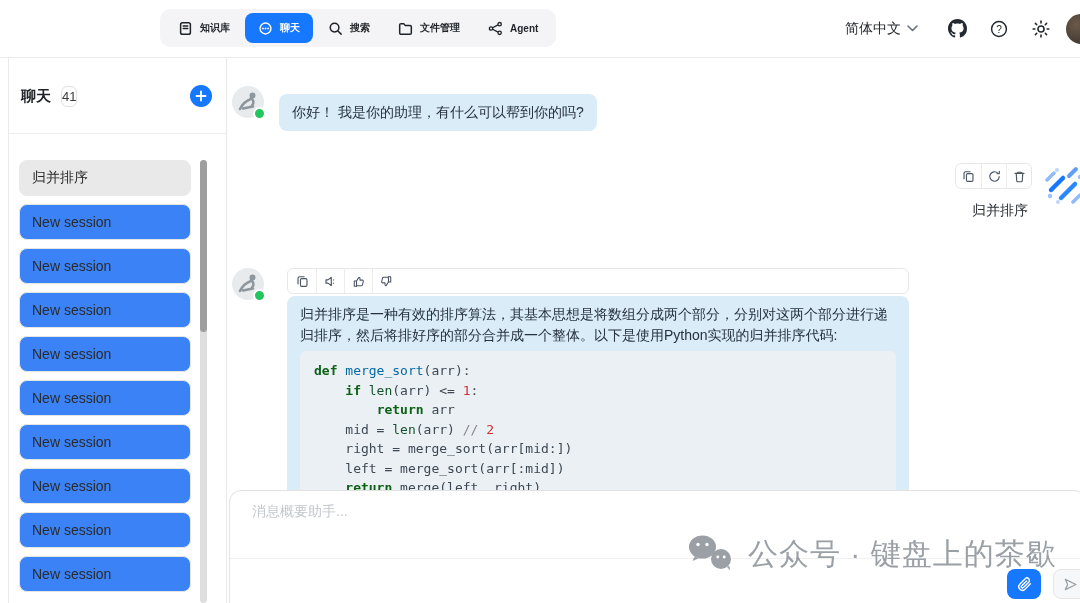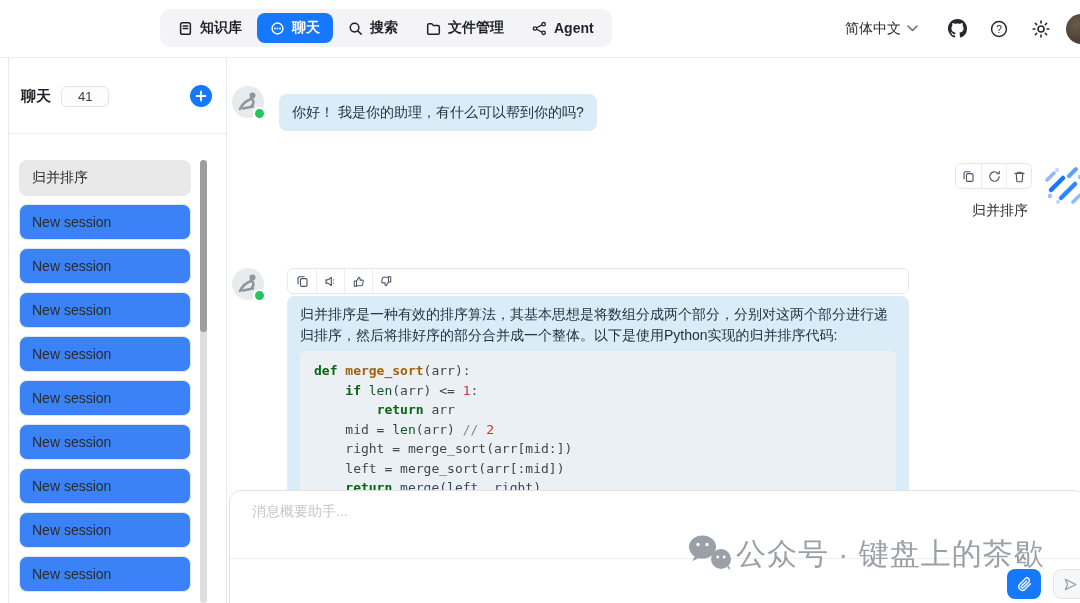--- a/index.html
+++ b/index.html
@@ -10,36 +10,36 @@
   :root{--accent:#1677ff;--bubble:#d9ecf8;--codebg:#ebf0f5;--online:#22c55e;}
   .icn{display:inline-flex;align-items:center;justify-content:center;}
   .icn svg{display:block;}
   button{font-family:inherit;}
 
   
   .header{position:absolute;top:0;left:0;right:0;height:57px;background:#fff;border-bottom:1px solid #ececec;}
   .nav-pill{position:absolute;left:160px;top:9px;height:38px;background:#f4f4f6;border-radius:10px;
     display:flex;align-items:center;padding:0 5px;gap:2px;box-sizing:border-box;}
   .nav-tab{display:flex;align-items:center;gap:7px;height:30px;padding:0 13px;border:none;background:transparent;
-    border-radius:8px;font-size:14px;font-weight:700;color:#1f2329;cursor:pointer;white-space:nowrap;}
+    border-radius:8px;font-size:10px;font-weight:700;color:#1f2329;cursor:pointer;white-space:nowrap;}
   .nav-tab.active{background:var(--accent);color:#fff;}
   .header-right{position:absolute;right:0;top:0;height:57px;display:flex;align-items:center;}
   .lang{display:flex;align-items:center;gap:6px;font-size:14px;font-weight:400;color:#1f2329;margin-right:16px;cursor:pointer;background:none;border:none;}
   .lang .icn{color:#6b7280;}
   .hbtn{width:34px;height:34px;border:none;background:transparent;border-radius:50%;display:flex;align-items:center;
     justify-content:center;margin-right:8px;cursor:pointer;color:#24292f;}
   .header-avatar{width:30px;height:30px;border-radius:50%;background:radial-gradient(circle at 35% 35%,#6b5a4b,#352e28);
     margin-right:-16px;flex:0 0 auto;cursor:pointer;}
 
   
   .sidebar{position:absolute;left:8px;top:58px;width:219px;height:545px;background:#fff;
     border-left:1px solid #e9e9e9;border-right:1px solid #e9e9e9;box-sizing:border-box;}
   .side-head{position:absolute;top:27px;left:12px;right:14px;display:flex;align-items:center;}
   .side-title{font-size:15px;font-weight:700;color:#1f2329;}
-  .side-badge{margin-left:10px;padding:2px 16px;border:1px solid #e2e2e2;border-radius:6px;font-size:13px;color:#3c3c3c;background:#fdfdfd;}
+  .side-badge{margin-left:10px;padding:2px 0;border:1px solid #e2e2e2;border-radius:6px;font-size:13px;color:#3c3c3c;background:#fdfdfd;}
   .plus-btn{margin-left:auto;width:22px;height:22px;border-radius:50%;background:var(--accent);border:none;color:#fff;
     display:flex;align-items:center;justify-content:center;cursor:pointer;padding:0;}
   .side-divider{position:absolute;top:75px;left:0;right:0;height:1px;background:#ededed;}
   .session-list{position:absolute;top:102px;left:10px;width:172px;}
   .session-item{box-sizing:border-box;height:36px;margin-bottom:8px;border-radius:8px;border:1px solid #e5e5e5;background:#3b82f6;
     display:flex;align-items:center;padding:0 12px;font-size:14px;color:#2b2b2b;cursor:pointer;overflow:hidden;white-space:nowrap;}
   .session-item.active{background:#e9e9ea;border-color:#e9e9ea;}
   .side-track{position:absolute;top:102px;bottom:0;left:191px;width:7px;background:#dedede;border-radius:4px;}
   .side-thumb{position:absolute;top:0;left:0;width:7px;height:172px;background:#9e9e9e;border-radius:4px;}
 
@@ -61,41 +61,41 @@
   .row3 .tbtn{width:28px;}
   .user-text{margin-top:13px;padding-right:4px;font-size:14px;color:#2b2f36;}
   .user-avatar{width:44px;height:44px;border-radius:50%;overflow:hidden;background:#fff;flex:0 0 auto;}
 
   .row3{position:absolute;left:4px;top:210px;display:flex;gap:23px;align-items:flex-start;}
   .row3 .bubble{margin-top:2px;width:622px;box-sizing:border-box;}
   .code-block{margin-top:6px;background:var(--codebg);border-radius:6px;padding:10px 14px;
     font-family:"DejaVu Sans Mono","Liberation Mono",monospace;font-size:13px;line-height:19.5px;color:#3d4852;}
   .code-line{white-space:pre;}
   .tk-kw{font-weight:700;color:#0b6114;}
-  .tk-fn{font-weight:700;color:#a16207;}
+  .tk-fn{font-weight:400;color:#0369a1;}
   .tk-bi{color:#14532d;}
   .tk-num{color:#d03030;}
   .tk-op{color:#888;}
   .tk-pl{color:#3d4852;}
 
   
   .composer{position:absolute;left:1px;top:432px;width:857px;height:140px;background:#fff;border:1px solid #e2e2e2;
     border-radius:12px;z-index:5;box-sizing:border-box;}
   .composer textarea{position:absolute;top:10px;left:20px;right:20px;height:50px;border:none;outline:none;resize:none;
     font-family:inherit;font-size:14px;color:#333;background:transparent;}
   .composer textarea::placeholder{color:#c2c7ce;}
   .composer-divider{position:absolute;top:67px;left:0;right:0;height:1px;background:#efefef;}
   .composer-actions{position:absolute;top:78px;right:-2px;display:flex;gap:12px;}
   .attach-btn{width:34px;height:30px;border-radius:8px;border:none;background:var(--accent);color:#fff;
     display:flex;align-items:center;justify-content:center;cursor:pointer;}
   .send-btn{width:34px;height:30px;border-radius:8px;border:1px solid #e5e5e5;background:#f6f7f8;color:#9aa1a8;
     display:flex;align-items:center;justify-content:center;cursor:pointer;box-sizing:border-box;}
 
   
-  .watermark{position:absolute;left:686px;top:532px;display:flex;align-items:center;z-index:9;
+  .watermark{position:absolute;left:686px;top:532px;display:flex;align-items:center;gap:12px;z-index:9;
     color:#9aa0a6;font-size:30px;letter-spacing:1px;pointer-events:none;white-space:nowrap;}
 </style>
 </head>
 <body>
 
 <div class="header">
   <nav class="nav-pill">
       <button class="nav-tab">
         <span class="icn">
           <svg width="15" height="15" viewBox="0 0 16 16" fill="none" stroke="currentColor" stroke-width="1.6" stroke-linecap="round">

